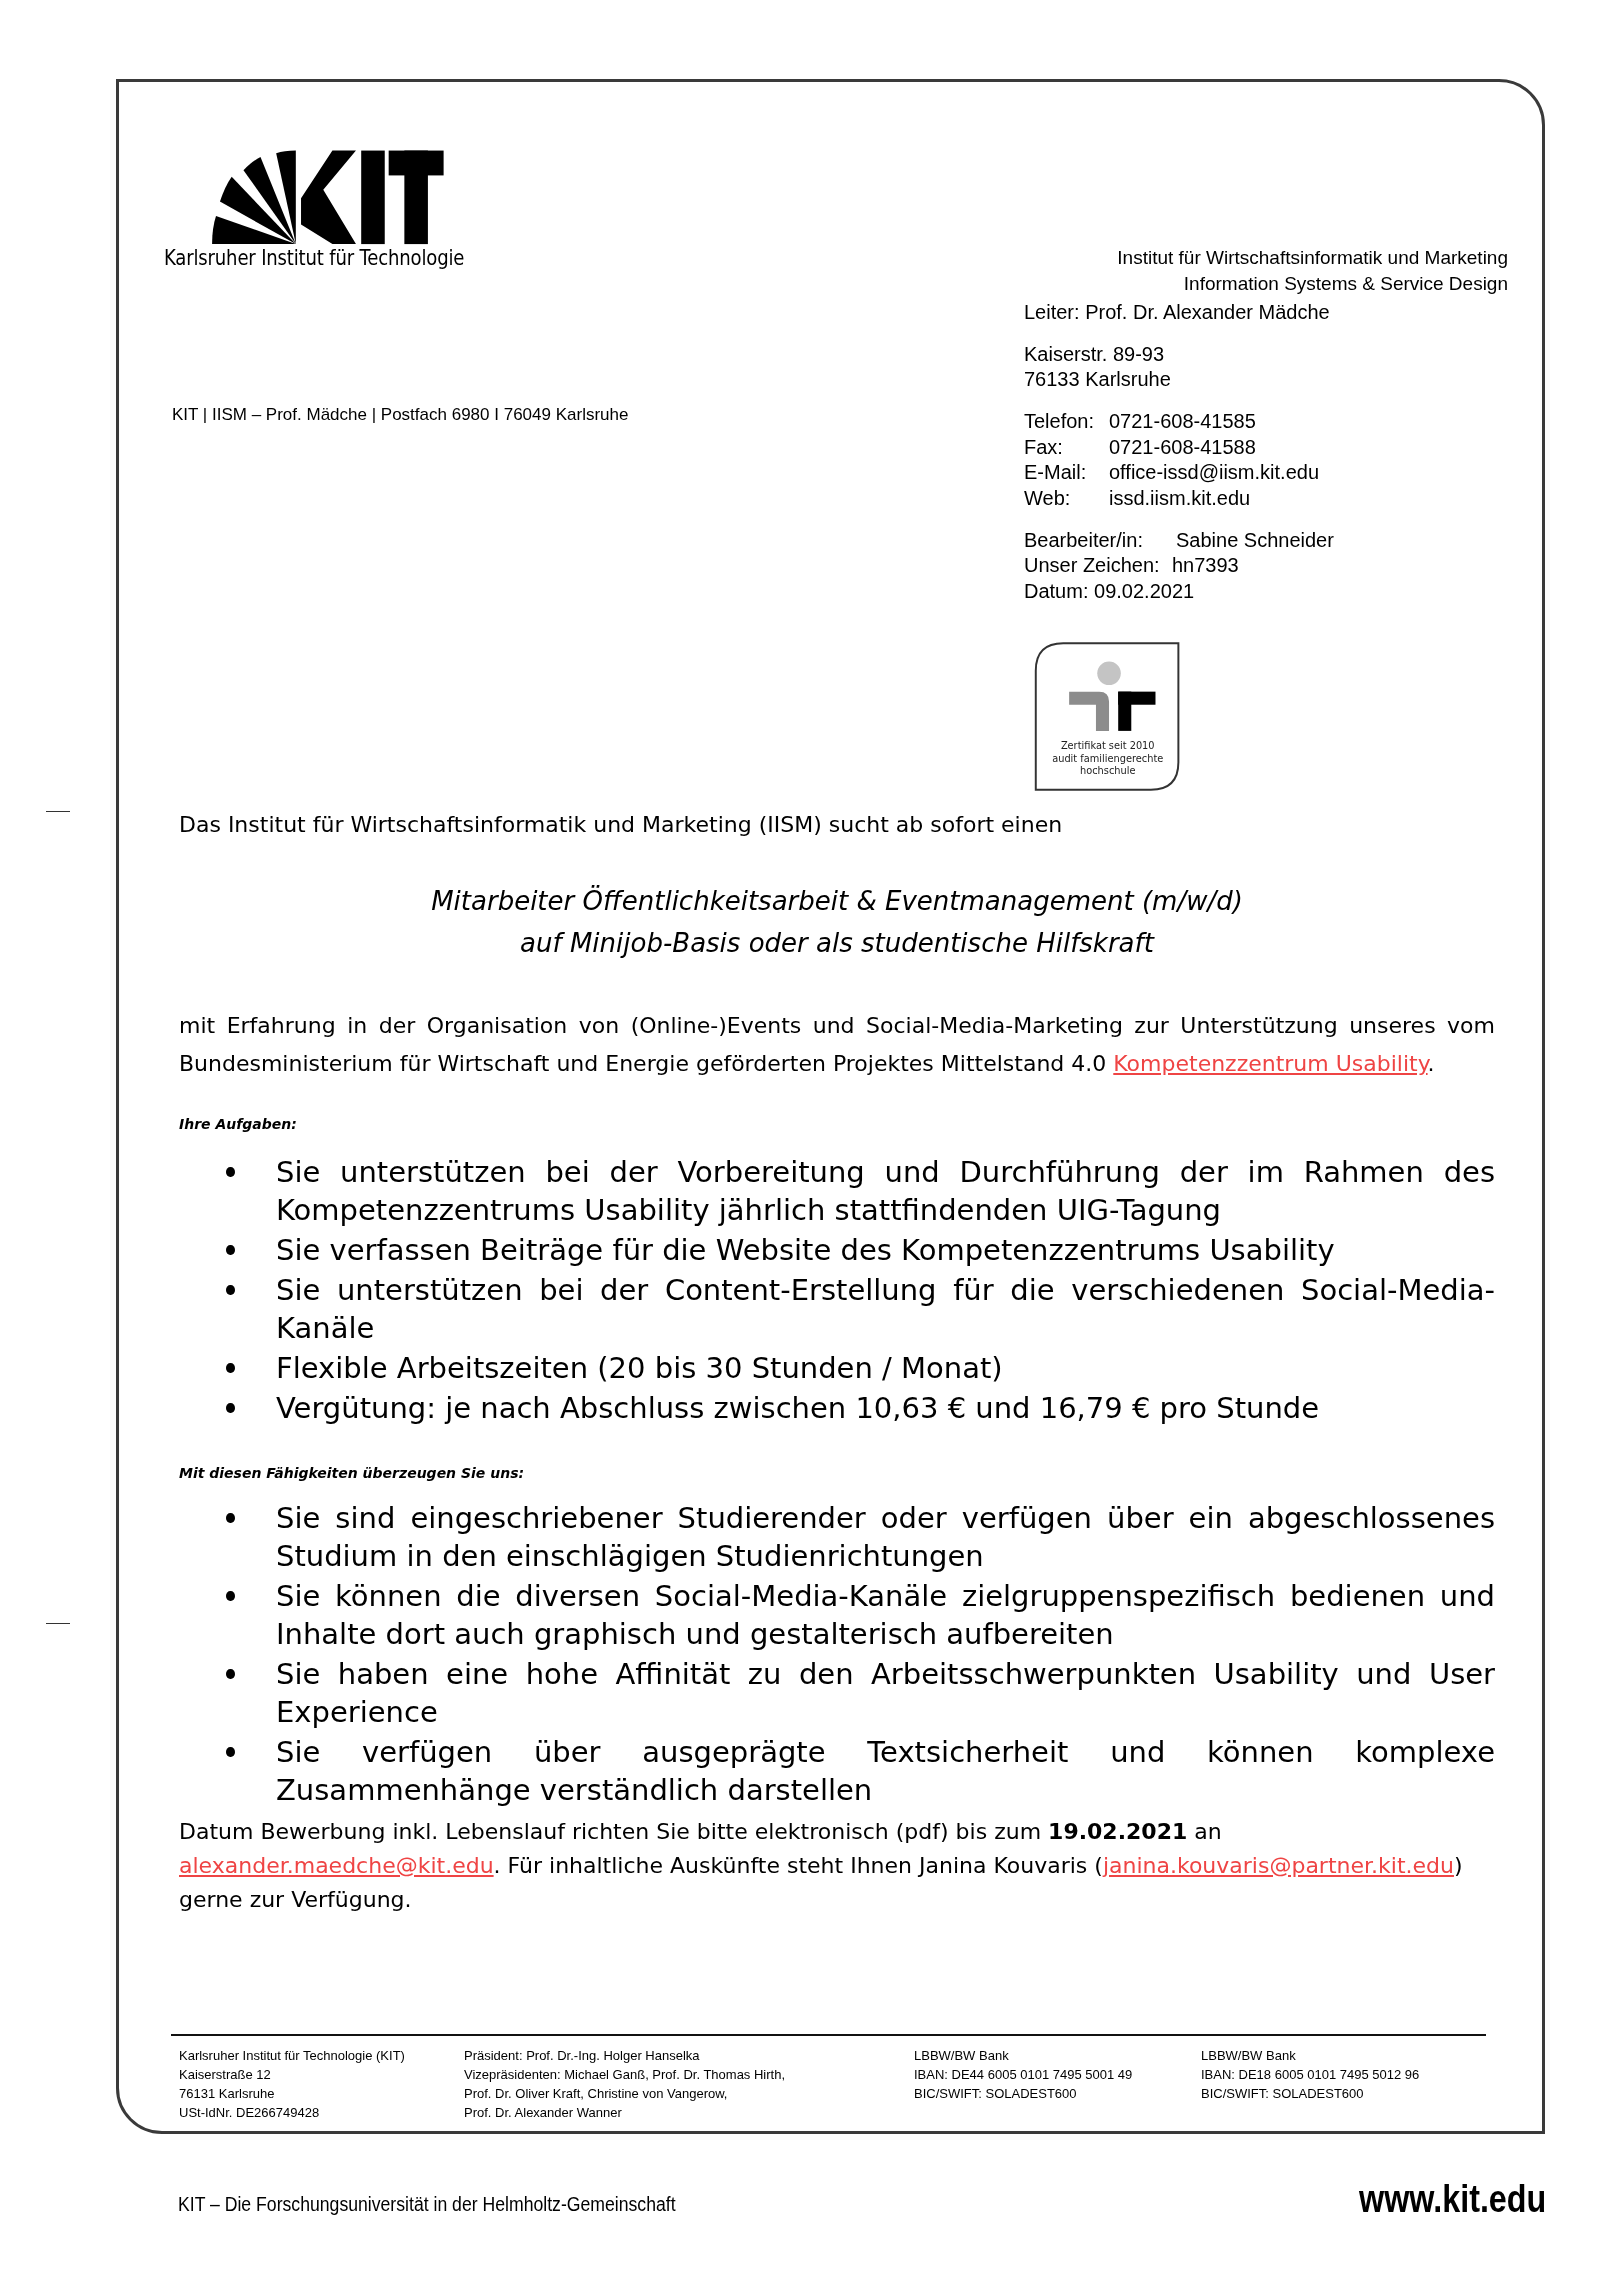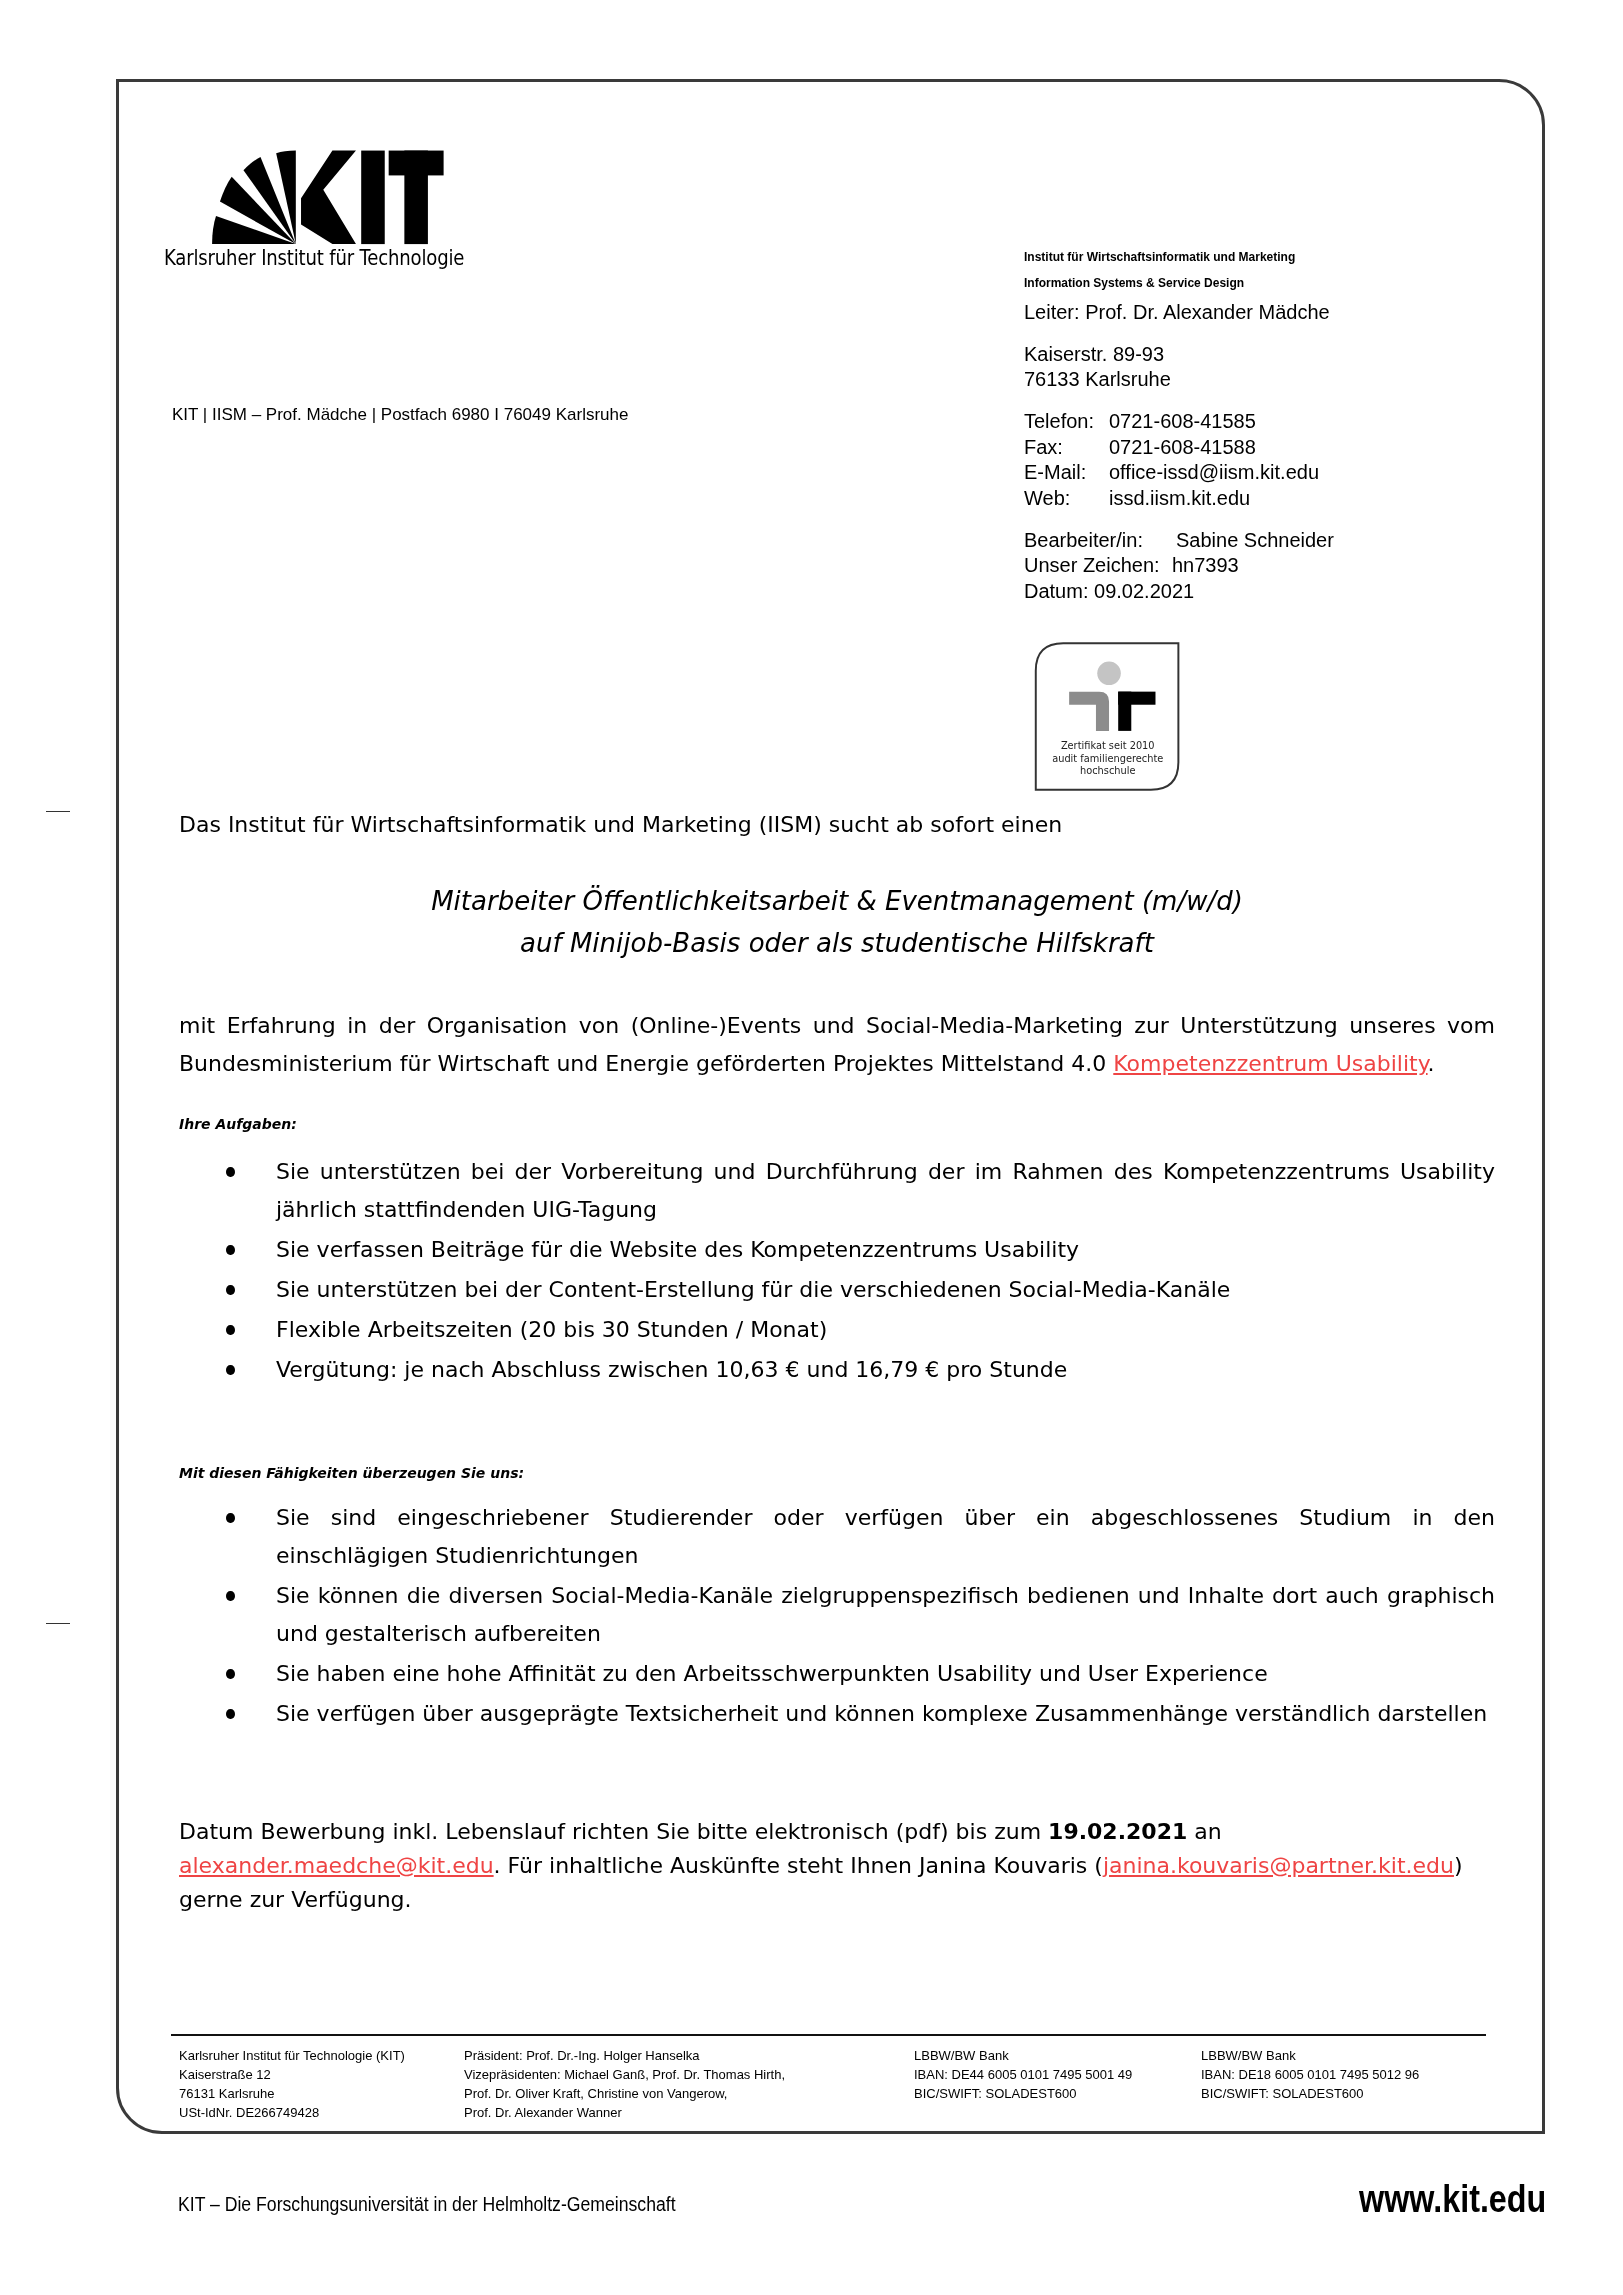--- a/index.html
+++ b/index.html
@@ -12,36 +12,36 @@
     border:3.9px solid #3a3a3a; border-radius:0 46px 0 46px; box-sizing:border-box;
   }
   .fold-mark { position:absolute; left:46px; width:23.6px; height:1.3px; background:#333; }
 
   #kit-logo { position:absolute; left:165px; top:123px; width:327px; height:131px; }
   #kit-logo-tagline { position:absolute; left:164px; top:246px; font-size:21px; letter-spacing:-0.2px; font-family:"DejaVu Sans", sans-serif; transform:scaleX(0.86); transform-origin:left; white-space:nowrap; }
 
   #sender-line { position:absolute; left:172px; top:405px; font-size:17px; white-space:nowrap; }
 
   #institute-block { position:absolute; left:1024px; top:245px; width:484px; overflow:hidden; }
-  #institute-block .bold { font-weight:bold; font-size:12px; line-height:25.5px; white-space:nowrap; }
+  #institute-block .bold { font-weight:normal; font-size:19px; line-height:25.5px; white-space:nowrap;text-align:right; }
   #institute-block .line { font-size:20px; line-height:25.5px; white-space:nowrap; }
   .gap { height:16.4px; }
   .label-col { display:inline-block; width:85px; }
   .label-col2 { display:inline-block; width:152px; }
 
   #audit-badge { position:absolute; left:1024px; top:638px; width:157px; height:157px; }
 
   .para { position:absolute; left:179px; width:1316px; font-size:22px; line-height:38px; }
   .intro { top:806px; }
   #job-title { position:absolute; left:179px; width:1316px; top:880px; text-align:center; font-style:italic; font-weight:normal; font-size:26px; line-height:42px; }
   .desc { top:1007px; text-align:justify; text-align-last:left; }
   a.link { color:#ef4444; text-decoration:underline; }
 
   .section-head { position:absolute; left:179px; font-style:italic; font-weight:bold; font-size:14px; }
-  ul.bullets { position:absolute; left:179px; width:1316px; margin:0; padding:0; list-style:none; font-size:22px; }
+  ul.bullets { position:absolute; left:179px; width:1316px; margin:0; padding:0; list-style:none; font-size:29px; }
   ul.bullets li { position:relative; padding-left:97px; line-height:38px; margin-bottom:2px; text-align:justify; text-align-last:left; }
   ul.bullets li .dot { position:absolute; left:47px; top:14.4px; width:8.5px; height:9.8px; background:#000; border-radius:50%; }
 
   .closing { top:1815px; line-height:34px; }
 
   #footer-rule { position:absolute; left:171px; top:2034px; width:1315px; height:2px; background:#111; }
   .footer-col { position:absolute; top:2046px; font-size:13px; line-height:19px; white-space:nowrap; }
 
   #bottom-tagline { position:absolute; left:178px; top:2193px; font-size:19.6px; white-space:nowrap; transform:scaleX(0.9); transform-origin:left; }
   #bottom-url { position:absolute; right:77px; top:2178px; font-size:38px; font-weight:bold; white-space:nowrap; transform:scaleX(0.85); transform-origin:right; }

